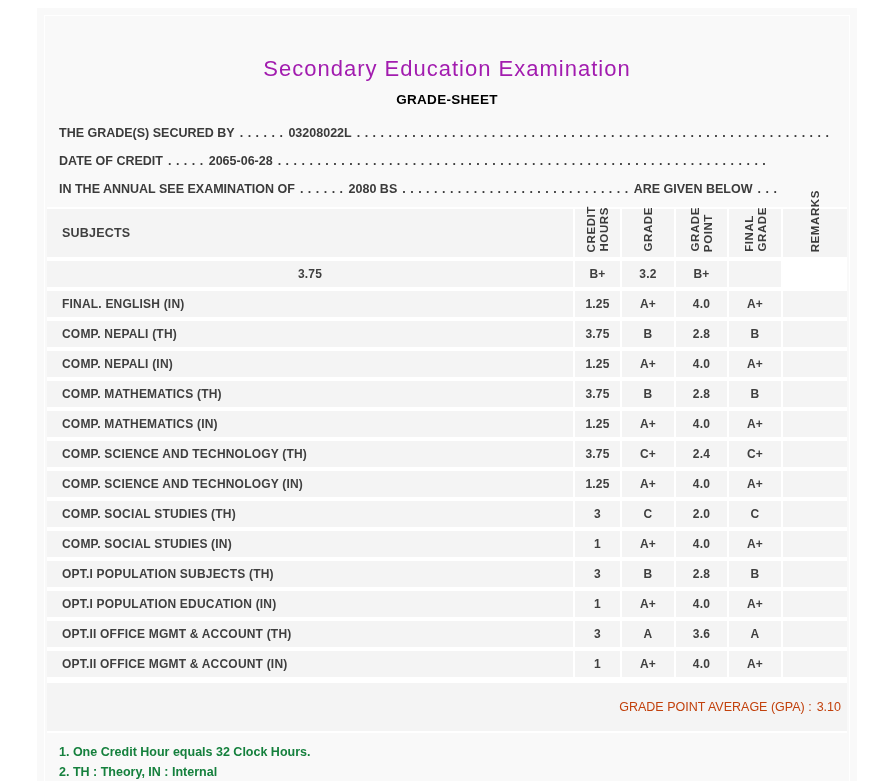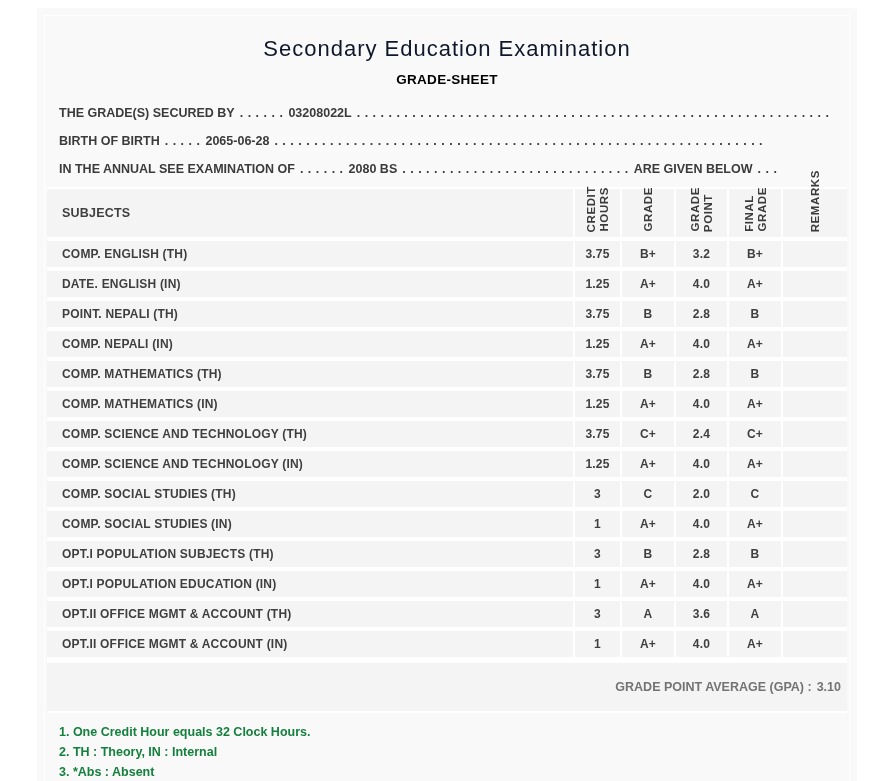--- a/index.html
+++ b/index.html
@@ -15,27 +15,27 @@
     left:37px; top:8px;
     width:820px; height:1000px;
     background:#f9f9f9;
   }
   .panel {
     position:absolute;
     left:7px; right:7px; top:7px; bottom:-40px;
     border:1px solid #ffffff;
   }
   h1.page-title {
-    margin-top:20px;
+    margin-top:40px;
     text-align:center;
     font-size:22px;
     line-height:26px;
     font-weight:400;
     letter-spacing:1px;
-    color:#0f172a;
+    color:#a21caf;
   }
   h2.page-subtitle {
     margin-top:10px;
     text-align:center;
     font-size:13.5px;
     line-height:16px;
     font-weight:700;
     letter-spacing:0.3px;
     color:#000000;
   }
@@ -81,21 +81,21 @@
     font-size:11.5px; font-weight:700; color:#3b3b3b;
     letter-spacing:0.6px; line-height:12px;
     white-space:nowrap;
   }
   .gpa-row {
     margin-top:2px;
     background:#f4f4f4;
     height:48px;
     display:flex; align-items:center; justify-content:flex-end;
     padding-right:6px;
-    font-size:12.5px; font-weight:700; color:#737373;
+    font-size:12.5px; font-weight:400; color:#c2410c;
   }
   .gpa-row span + span { margin-left:5px; }
   .notes { margin:9px 0 0 14px; }
   .note {
     height:20px; line-height:20px;
     font-size:12.5px; font-weight:700; color:#15803d;
     white-space:nowrap;
   }
   .note.indent { padding-left:15px; }
 </style>
@@ -106,21 +106,21 @@
   <div class="panel">
 
     <h1 class="page-title">Secondary Education Examination</h1>
     <h2 class="page-subtitle">GRADE-SHEET</h2>
 
     <div class="info">
       <div class="info-line">
         <span>THE GRADE(S) SECURED BY</span><span class="dots">. . . . . .</span><span>03208022L</span><span class="dots">. . . . . . . . . . . . . . . . . . . . . . . . . . . . . . . . . . . . . . . . . . . . . . . . . . . . . . . . . . . .</span>
       </div>
       <div class="info-line">
-        <span>BIRTH OF BIRTH</span><span class="dots">. . . . .</span><span>2065-06-28</span><span class="dots">. . . . . . . . . . . . . . . . . . . . . . . . . . . . . . . . . . . . . . . . . . . . . . . . . . . . . . . . . . . . . .</span>
+        <span>DATE OF CREDIT</span><span class="dots">. . . . .</span><span>2065-06-28</span><span class="dots">. . . . . . . . . . . . . . . . . . . . . . . . . . . . . . . . . . . . . . . . . . . . . . . . . . . . . . . . . . . . . .</span>
       </div>
       <div class="info-line">
         <span>IN THE ANNUAL SEE EXAMINATION OF</span><span class="dots">. . . . . .</span><span>2080 BS</span><span class="dots">. . . . . . . . . . . . . . . . . . . . . . . . . . . . .</span><span>ARE GIVEN BELOW</span><span class="dots">. . .</span>
       </div>
     </div>
 
     <div class="gtable">
       <div class="trow header">
         <div class="tcell subject">SUBJECTS</div>
         <div class="tcell">
@@ -148,39 +148,38 @@
         </div>
         <div class="tcell">
           <div class="vtext">
               <span>REMARKS</span>
             </div>
         </div>
       </div>
 
       <div id="rows-container" style="display:contents">
   <div class="trow">
-    <div class="tcell subject">COMP. ENGLISH (TH)</div>
     <div class="tcell">3.75</div>
     <div class="tcell">B+</div>
     <div class="tcell">3.2</div>
     <div class="tcell">B+</div>
     <div class="tcell"></div>
   </div>
 
   <div class="trow">
-    <div class="tcell subject">DATE. ENGLISH (IN)</div>
-    <div class="tcell">1.25</div>
-    <div class="tcell">A+</div>
-    <div class="tcell">4.0</div>
-    <div class="tcell">A+</div>
-    <div class="tcell"></div>
-  </div>
-
-  <div class="trow">
-    <div class="tcell subject">POINT. NEPALI (TH)</div>
+    <div class="tcell subject">FINAL. ENGLISH (IN)</div>
+    <div class="tcell">1.25</div>
+    <div class="tcell">A+</div>
+    <div class="tcell">4.0</div>
+    <div class="tcell">A+</div>
+    <div class="tcell"></div>
+  </div>
+
+  <div class="trow">
+    <div class="tcell subject">COMP. NEPALI (TH)</div>
     <div class="tcell">3.75</div>
     <div class="tcell">B</div>
     <div class="tcell">2.8</div>
     <div class="tcell">B</div>
     <div class="tcell"></div>
   </div>
 
   <div class="trow">
     <div class="tcell subject">COMP. NEPALI (IN)</div>
     <div class="tcell">1.25</div>

